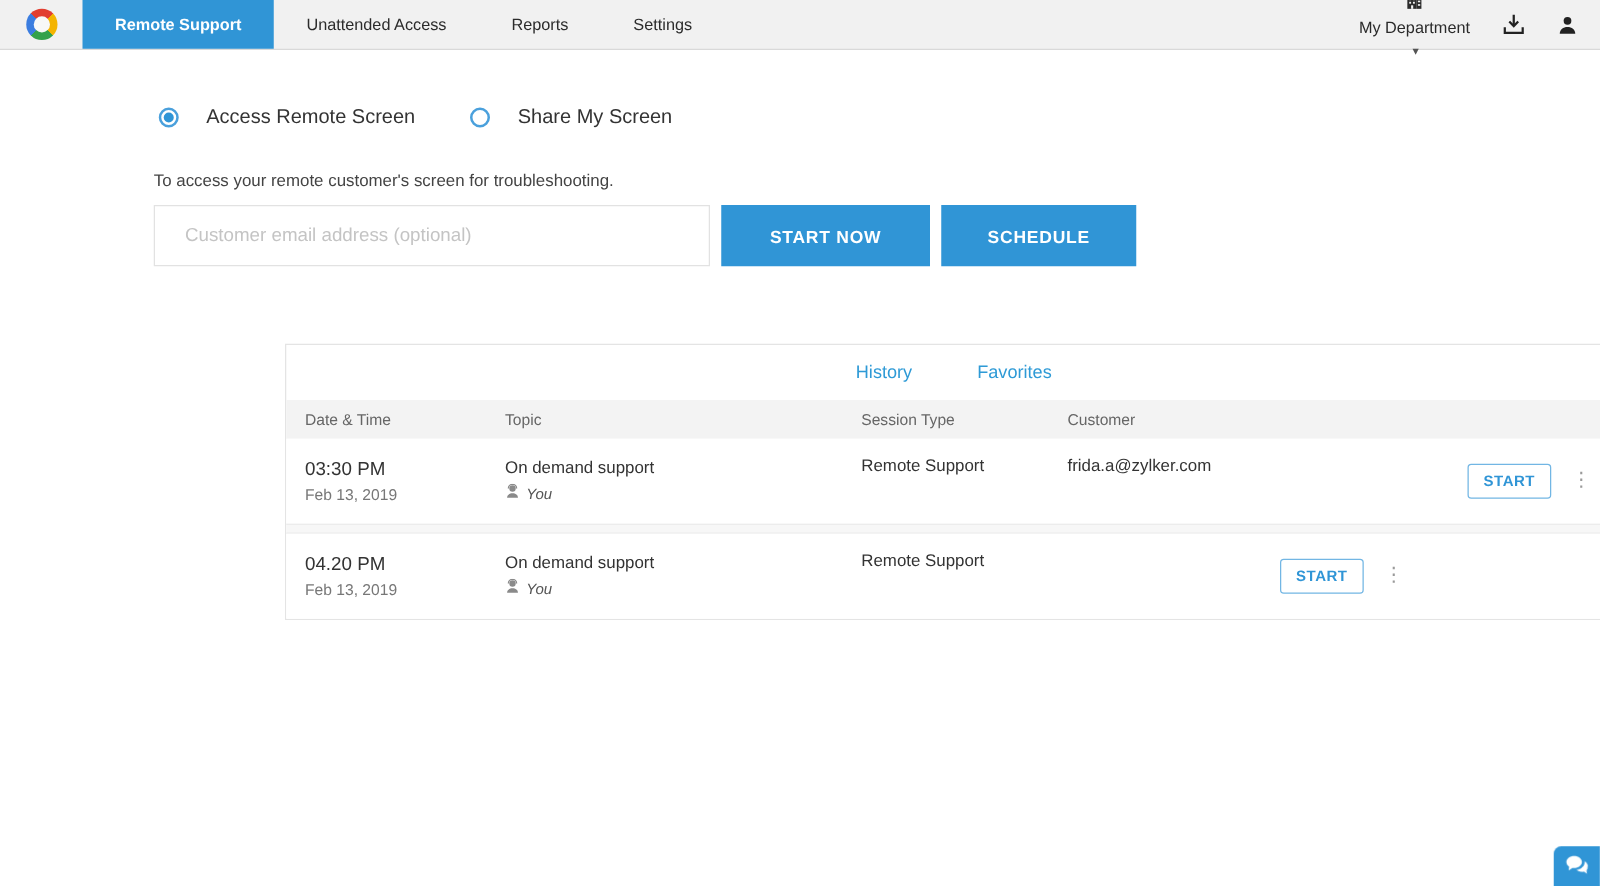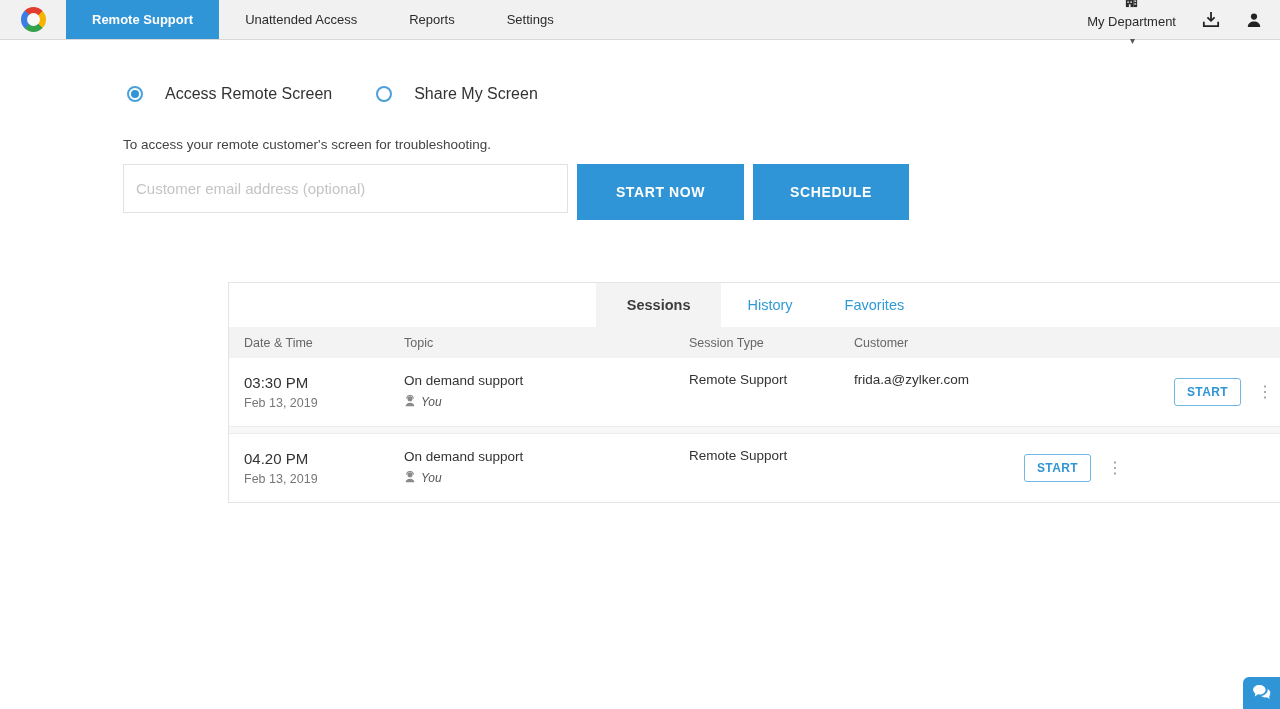--- a/index.html
+++ b/index.html
@@ -26,24 +26,24 @@
 
   
   .main { padding-left:123px; padding-top:45px; }
   .radio-row { display:flex; align-items:center; gap:44px; margin-left:4px; }
   .radio-opt { display:flex; align-items:center; gap:22px; cursor:pointer; }
   .radio-circle { width:16px; height:16px; border-radius:50%; border:2px solid #4aa0dc; position:relative; background:#fff; }
   .radio-circle.checked::after { content:""; position:absolute; inset:2px; border-radius:50%; background:#3095d6; }
   .radio-label { font-size:16px; color:#333; }
   .desc { margin-top:34px; font-size:13.5px; color:#444; }
   .form-row { margin-top:12px; display:flex; align-items:stretch; }
-  .email-input { width:445px; height:49px; border:1px solid #e2e2e2; background:#fff; padding:0 12px;
+  .email-input { width:445px; height:49px; border:1px solid #e2e2e2; background:#fff; padding:0 24px;
                  font-size:15px; color:#333; outline:none; font-family:"Liberation Sans", sans-serif; }
   .email-input::placeholder { color:#c4c4c4; }
-  .btn-primary { height:56px; background:#3095d6; color:#fff; border:none; font-size:14px; font-weight:bold;
+  .btn-primary { height:49px; background:#3095d6; color:#fff; border:none; font-size:14px; font-weight:bold;
                  letter-spacing:0.6px; cursor:pointer; font-family:"Liberation Sans", sans-serif; }
   .btn-start-now { width:167px; margin-left:9px; }
   .btn-schedule { width:156px; margin-left:9px; }
 
   
   .card { width:1070px; margin:62px 0 0 105px; border:1px solid #e4e4e4; background:#fff; }
   .tab-strip { height:44px; display:flex; align-items:stretch; justify-content:center; }
   .panel-tab { display:flex; align-items:center; padding:0 26px; font-size:14.5px; color:#2e9ad6; cursor:pointer; }
   .panel-tab.active { background:#f3f3f3; color:#3c3c3c; font-weight:bold; padding:0 31px; }
   .grid-row { display:grid; grid-template-columns:160px 285px 165px 1fr 150px; padding-left:15px; align-items:center; }
@@ -138,21 +138,20 @@
 
   <div class="form-row">
     <input class="email-input" type="text" placeholder="Customer email address (optional)" style="">
     <button class="btn-primary btn-start-now">START NOW</button>
     <button class="btn-primary btn-schedule">SCHEDULE</button>
   </div>
 
   <div class="card">
 
     <div class="tab-strip">
-      <div class="panel-tab active">Sessions</div>
       <div class="panel-tab">History</div>
       <div class="panel-tab">Favorites</div>
     </div>
 
     <div class="grid-row thead">
       <div class="th">Date &amp; Time</div>
       <div class="th">Topic</div>
       <div class="th">Session Type</div>
       <div class="th">Customer</div>
       <div class="th"></div>

